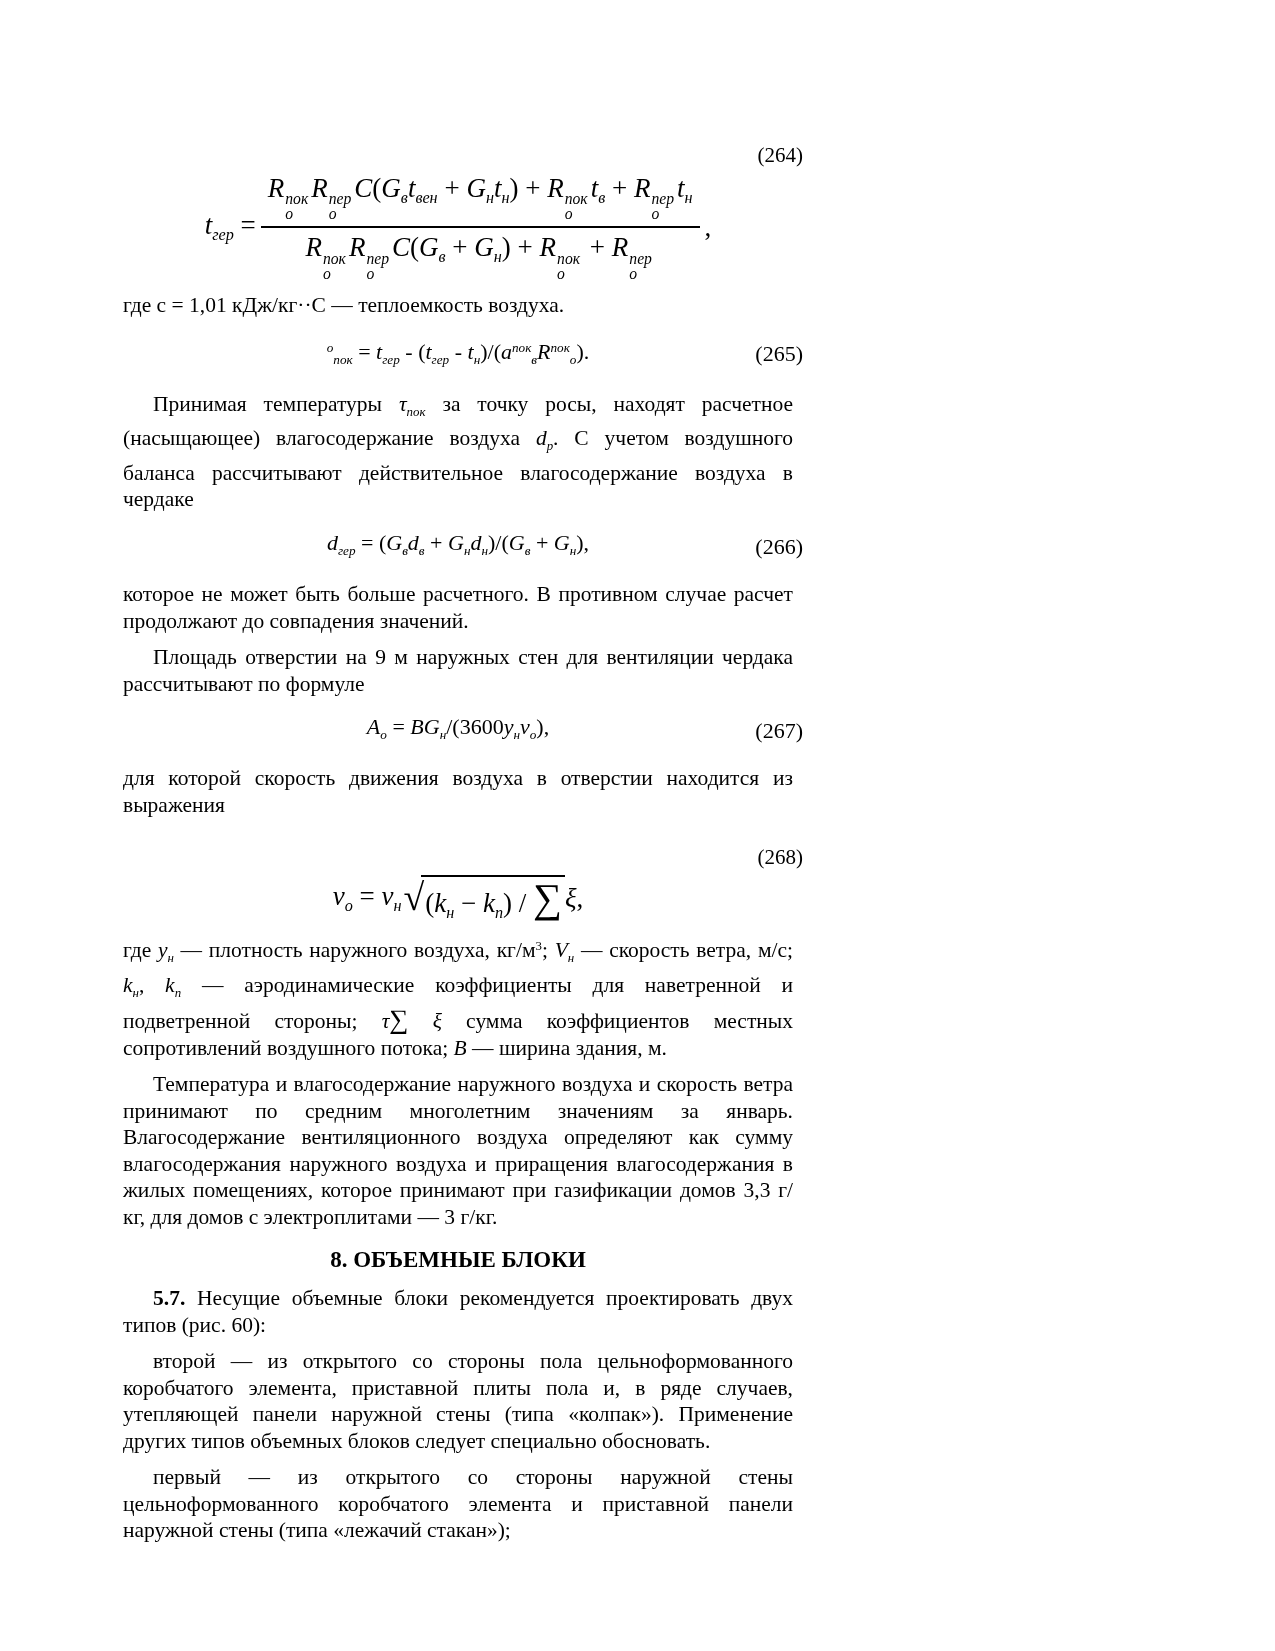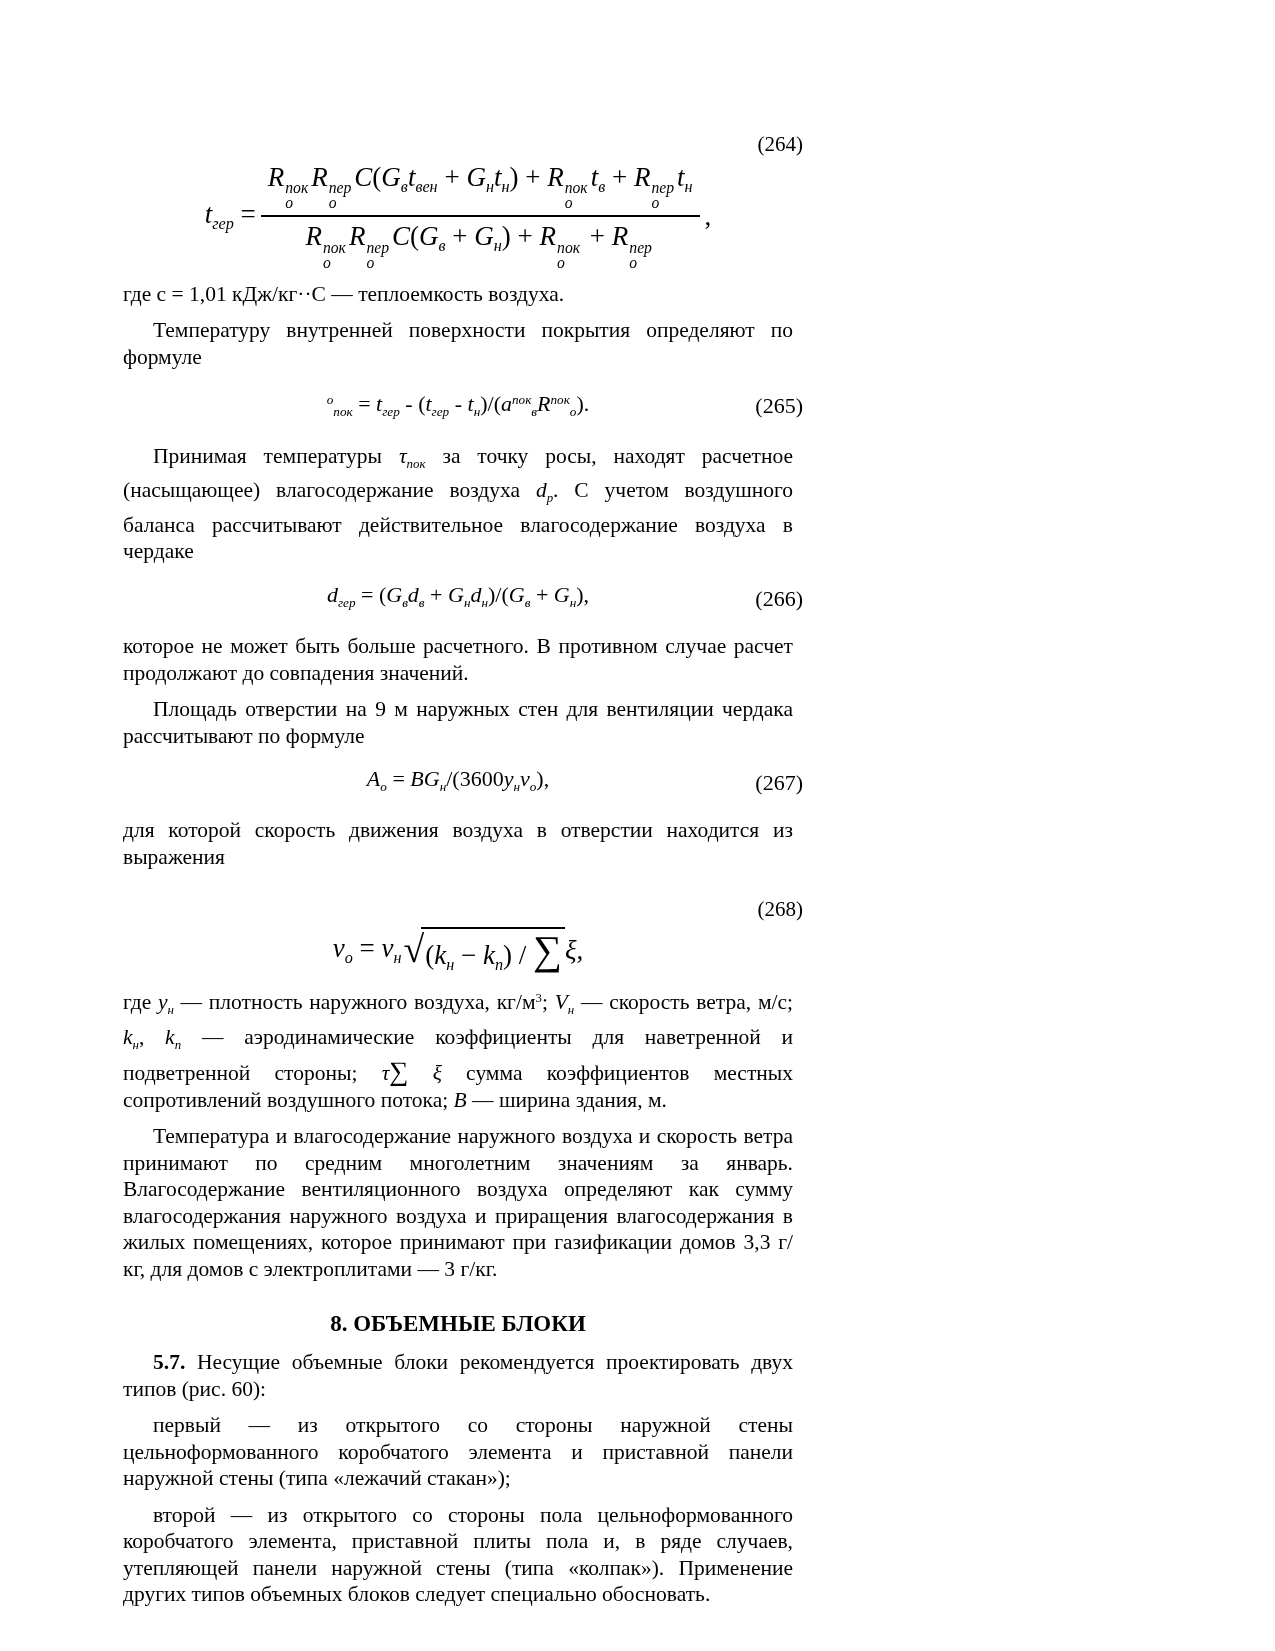--- a/index.html
+++ b/index.html
@@ -6,21 +6,21 @@
   .page{
     position:relative;
     width:1275px;height:1651px;
     background:#ffffff;
     color:#000000;
     font-family:"Liberation Serif", serif;
     overflow:hidden;
   }
   .content{
     position:absolute;
-    left:113px; top:131px;
+    left:113px; top:142px;
     width:690px;
   }
   p{
     margin:10px;
     font-size:21.5px;
     line-height:26.5px;
     text-align:justify;
     text-indent:30px;
   }
   p.noindent{text-indent:0;}
@@ -103,21 +103,21 @@
     border-top:2.5px solid #000;
     padding:2px 3px 0 4px;
     white-space:nowrap;
   }
 
   .section-heading{
     font-size:23px;
     font-weight:bold;
     line-height:27px;
     text-align:center;
-    margin:28px 0 12px 0;
+    margin:16px 0 12px 0;
   }
 </style>
 </head>
 <body>
 
 <div class="page">
   <div class="content">
 
     <div class="eq-label">(264)</div>
 
@@ -148,21 +148,20 @@
               <span>о</span>
             </span><span class="tk-r"> + </span><span class="tk-i">R</span><span class="stk">
               <span>пер</span>
               <span>о</span>
             </span></span>
       </span>
       <span class="fx"><span class="tk-r">,</span></span>
     </div>
 
     <p class="noindent"><span class="tk-t">где с = 1,01 кДж/кг··С — теплоемкость воздуха.</span></p>
-    <p><span class="tk-t">Температуру внутренней поверхности покрытия определяют по формуле</span></p>
 
     <div class="eq-line">
       <span><span class="tk-sup">o</span><span class="tk-sub">пок</span><span class="tk-r"> = </span><span class="tk-i">t</span><span class="tk-sub">гер</span><span class="tk-r"> - (</span><span class="tk-i">t</span><span class="tk-sub">гер</span><span class="tk-r"> - </span><span class="tk-i">t</span><span class="tk-sub">н</span><span class="tk-r">)/(</span><span class="tk-i">a</span><span class="tk-sup">пок</span><span class="tk-sub">в</span><span class="tk-i">R</span><span class="tk-sup">пок</span><span class="tk-sub">о</span><span class="tk-r">).</span></span>
       <span class="eq-num">(265)</span>
     </div>
 
     <p><span class="tk-t">Принимая температуры </span><span class="tk-i">τ</span><span class="tk-sub">пок</span><span class="tk-t"> за точку росы, находят расчетное (насыщающее) влагосодержание воздуха </span><span class="tk-i">d</span><span class="tk-sub">р</span><span class="tk-t">. С учетом воздушного баланса рассчитывают действительное влагосодержание воздуха в чердаке</span></p>
 
     <div class="eq-line">
       <span><span class="tk-i">d</span><span class="tk-sub">гер</span><span class="tk-r"> = (</span><span class="tk-i">G</span><span class="tk-sub">в</span><span class="tk-i">d</span><span class="tk-sub">в</span><span class="tk-r"> + </span><span class="tk-i">G</span><span class="tk-sub">н</span><span class="tk-i">d</span><span class="tk-sub">н</span><span class="tk-r">)/(</span><span class="tk-i">G</span><span class="tk-sub">в</span><span class="tk-r"> + </span><span class="tk-i">G</span><span class="tk-sub">н</span><span class="tk-r">),</span></span>
@@ -189,17 +188,17 @@
       </span>
       <span class="fx"><span class="tk-i"> ξ</span><span class="tk-r">,</span></span>
     </div>
 
     <p class="noindent"><span class="tk-t">где </span><span class="tk-i">y</span><span class="tk-sub">н</span><span class="tk-t"> — плотность наружного воздуха, кг/м</span><span class="tk-supr">3</span><span class="tk-t">; </span><span class="tk-i">V</span><span class="tk-sub">н</span><span class="tk-t"> — скорость ветра, м/с; </span><span class="tk-i">k</span><span class="tk-sub">н</span><span class="tk-t">, </span><span class="tk-i">k</span><span class="tk-sub">п</span><span class="tk-t"> — аэродинамические коэффициенты для наветренной и подветренной стороны; </span><span class="tk-i">τ</span><span class="tk-big">∑</span><span class="tk-i"> ξ</span><span class="tk-t"> сумма коэффициентов местных сопротивлений воздушного потока; </span><span class="tk-i">B</span><span class="tk-t"> — ширина здания, м.</span></p>
     <p><span class="tk-t">Температура и влагосодержание наружного воздуха и скорость ветра принимают по средним многолетним значениям за январь. Влагосодержание вентиляционного воздуха определяют как сумму влагосодержания наружного воздуха и приращения влагосодержания в жилых помещениях, которое принимают при газификации домов 3,3 г/кг, для домов с электроплитами — 3 г/кг.</span></p>
 
     <h2 class="section-heading">8. ОБЪЕМНЫЕ БЛОКИ</h2>
 
     <p><span class="tk-b">5.7.</span><span class="tk-t"> Несущие объемные блоки рекомендуется проектировать двух типов (рис. 60):</span></p>
+    <p><span class="tk-t">второй — из открытого со стороны пола цельноформованного коробчатого элемента, приставной плиты пола и, в ряде случаев, утепляющей панели наружной стены (типа «колпак»). Применение других типов объемных блоков следует специально обосновать.</span></p>
     <p><span class="tk-t">первый — из открытого со стороны наружной стены цельноформованного коробчатого элемента и приставной панели наружной стены (типа «лежачий стакан»);</span></p>
-    <p><span class="tk-t">второй — из открытого со стороны пола цельноформованного коробчатого элемента, приставной плиты пола и, в ряде случаев, утепляющей панели наружной стены (типа «колпак»). Применение других типов объемных блоков следует специально обосновать.</span></p>
 
   </div>
 </div>
 
 </body></html>

